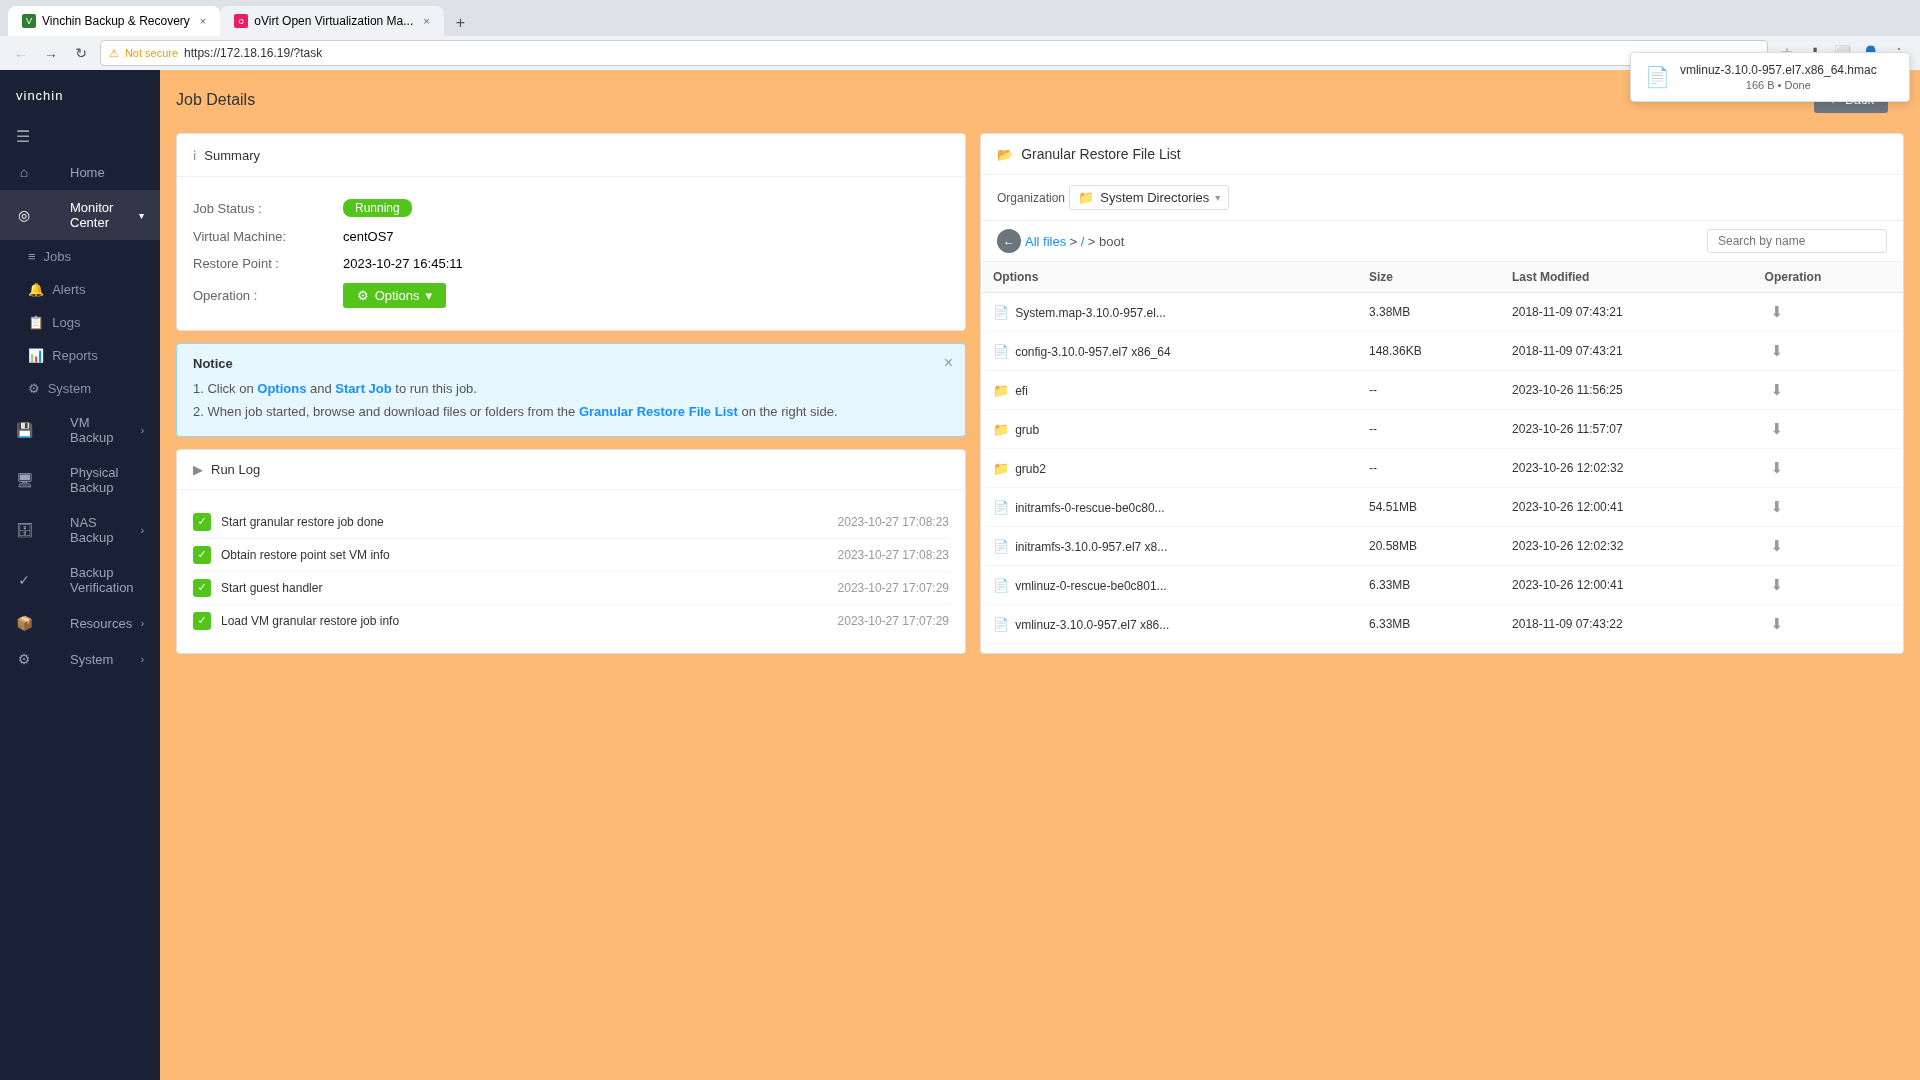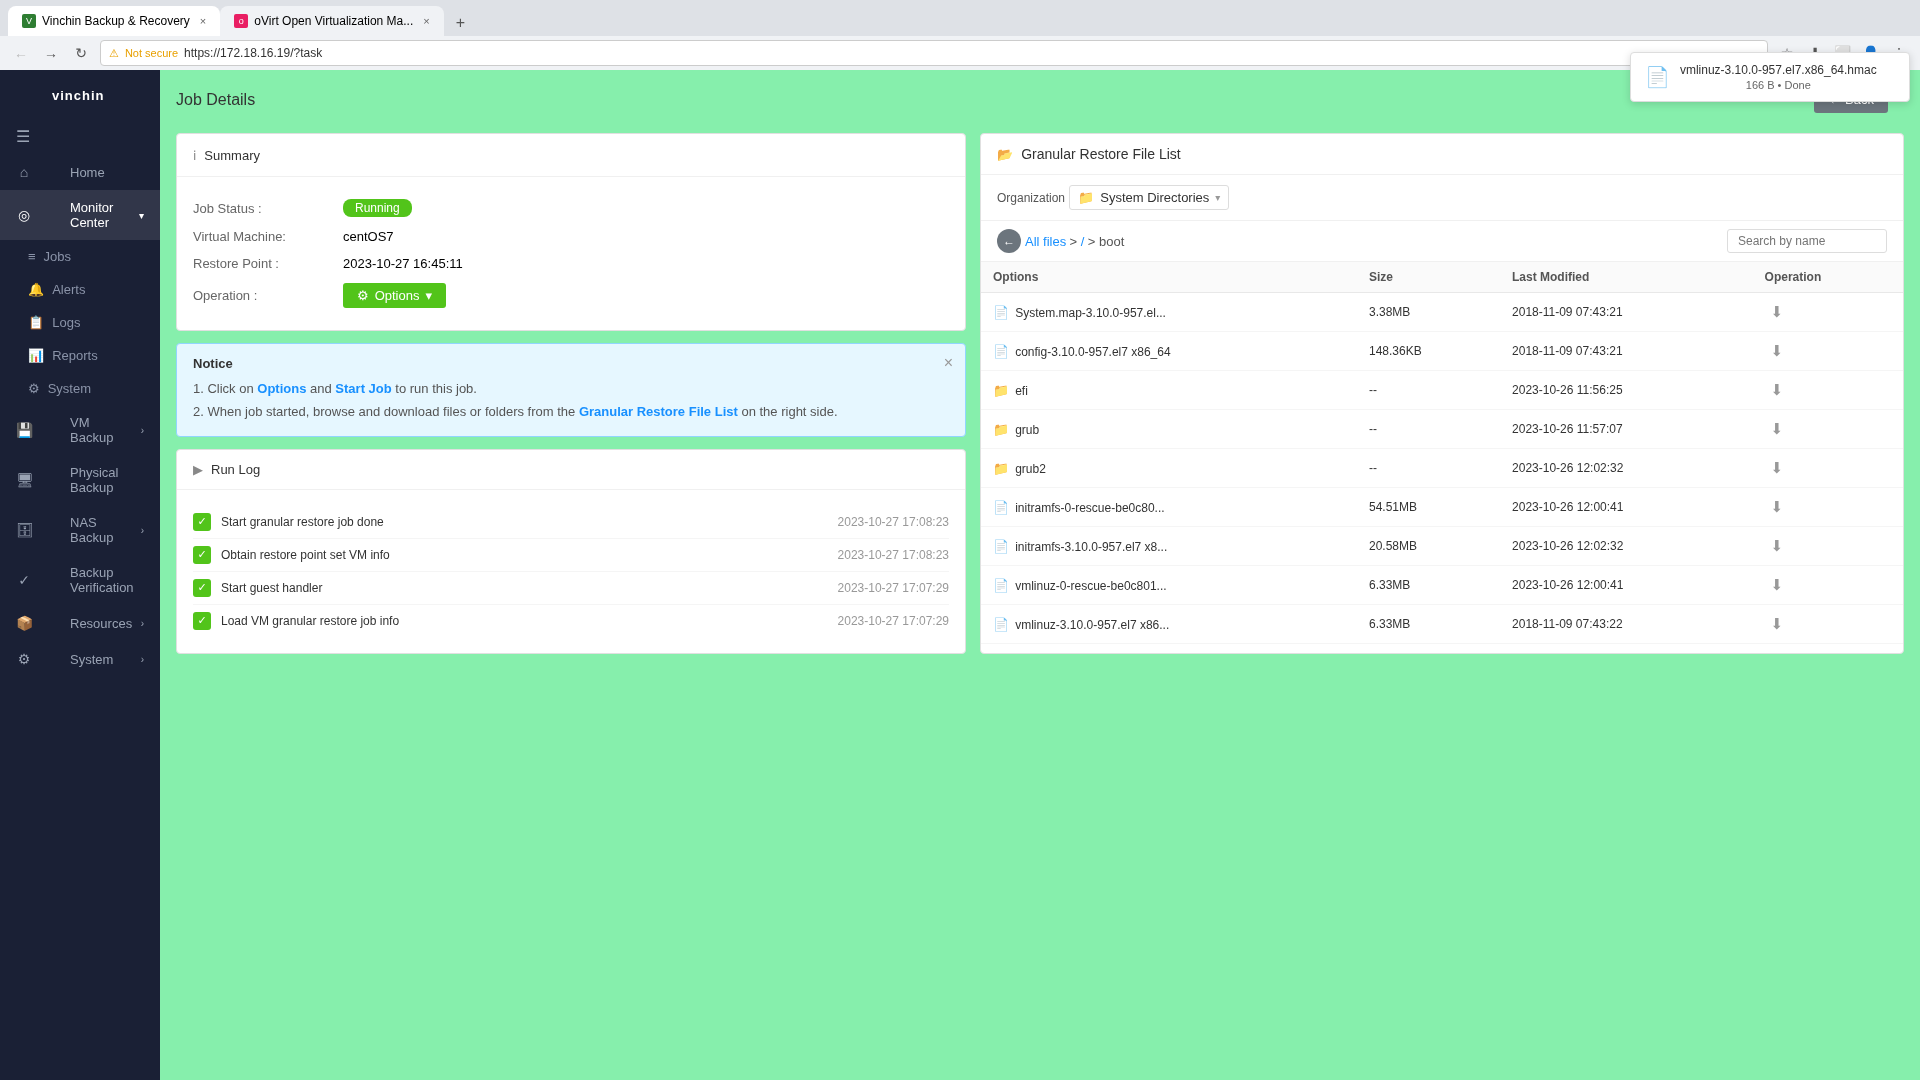--- a/index.html
+++ b/index.html
@@ -26,31 +26,31 @@
     .download-file-icon { font-size: 20px; color: #666; }
     .download-info { display: flex; flex-direction: column; gap: 2px; }
     .download-filename { font-size: 12px; color: #333; font-weight: 500; }
     .download-status { font-size: 11px; color: #666; text-align: center; }
 
     
     .app-container { display: flex; flex: 1; overflow: hidden; }
 
     
     .sidebar { width: 160px; background: #1a2035; display: flex; flex-direction: column; color: #9aa3b4; overflow-y: auto; }
-    .logo-area { padding: 14px 16px; color: #fff; font-size: 18px; font-weight: bold; letter-spacing: 1px; margin-left: 36px; }
+    .logo-area { padding: 14px 16px; color: #fff; font-size: 18px; font-weight: normal; letter-spacing: 1px; }
     .sidebar-toggle { padding: 8px 16px; cursor: pointer; font-size: 16px; color: #9aa3b4; }
     .sidebar-item { display: flex; align-items: center; padding: 10px 16px; cursor: pointer; gap: 8px; font-size: 13px; position: relative; }
     .sidebar-item.active { background: rgba(255,255,255,0.1); color: #fff; }
     .sidebar-item .item-icon { width: 16px; text-align: center; font-size: 14px; }
     .sidebar-item .item-label { flex: 1; margin-left: 30px; }
     .sidebar-item .chevron { font-size: 10px; }
     .sidebar-sub-item { display: flex; align-items: center; padding: 9px 16px 9px 28px; cursor: pointer; gap: 8px; font-size: 12px; color: #8a93a8; }
 
     
-    .content-area { flex: 1; overflow-y: auto; background: #86efac; padding: 16px; display: flex; flex-direction: column; gap: 12px; }
+    .content-area { flex: 1; overflow-y: auto; background: #fdba74; padding: 16px; display: flex; flex-direction: column; gap: 12px; }
 
     
     .page-header { font-size: 16px; font-weight: 500; color: #333; padding: 4px 0; }
 
     
     .two-col { display: flex; gap: 14px; }
     .left-panel { flex: 0 0 790px; display: flex; flex-direction: column; gap: 12px; }
     .right-panel { flex: 1; }
 
     
@@ -87,21 +87,21 @@
     .file-list-header .fl-title { font-size: 14px; font-weight: 500; color: #333; }
     .file-list-toolbar { padding: 10px 16px; border-bottom: 1px solid #f0f0f0; display: flex; align-items: center; gap: 4px; }
     .org-label { color: #555; font-size: 12px; white-space: nowrap; }
     .org-select { border: 1px solid #ddd; border-radius: 3px; padding: 4px 8px; background: #fff; font-size: 12px; display: flex; align-items: center; gap: 6px; cursor: pointer; }
     .org-select-text { color: #333; }
     .org-select-chevron { color: #999; font-size: 10px; }
     .breadcrumb-nav { display: flex; align-items: center; gap: 4px; padding: 8px 16px; border-bottom: 1px solid #f0f0f0; }
     .breadcrumb-back { width: 24px; height: 24px; background: #6c757d; border-radius: 50%; display: flex; align-items: center; justify-content: center; color: #fff; font-size: 12px; cursor: pointer; }
     .breadcrumb-text { color: #555; font-size: 12px; }
     .breadcrumb-text a { color: #1890ff; cursor: pointer; text-decoration: none; }
-    .search-box { margin-left: auto; border: 1px solid #ddd; border-radius: 3px; padding: 4px 10px; font-size: 12px; color: #999; width: 160px; }
+    .search-box { margin-left: auto; border: 1px solid #ddd; border-radius: 3px; padding: 4px 10px; font-size: 12px; color: #999; width: 180px; }
     .file-table { width: 100%; border-collapse: collapse; }
     .file-table th { text-align: left; padding: 8px 12px; color: #555; font-weight: 600; font-size: 12px; border-bottom: 1px solid #e8e8e8; background: #fafafa; }
     .file-table td { padding: 8px 12px; border-bottom: 1px solid #f5f5f5; font-size: 12px; color: #333; vertical-align: middle; }
     .file-icon { margin-right: 6px; }
     .file-icon.folder { color: #f0a500; }
     .file-icon.file { color: #aaa; }
     .download-btn { background: none; border: none; cursor: pointer; color: #999; font-size: 15px; padding: 2px 6px; }
 
     
     .back-btn { background: #6c757d; color: #fff; border: none; padding: 6px 14px; border-radius: 3px; cursor: pointer; display: flex; align-items: center; gap: 6px; font-size: 13px; margin-left: auto; }

